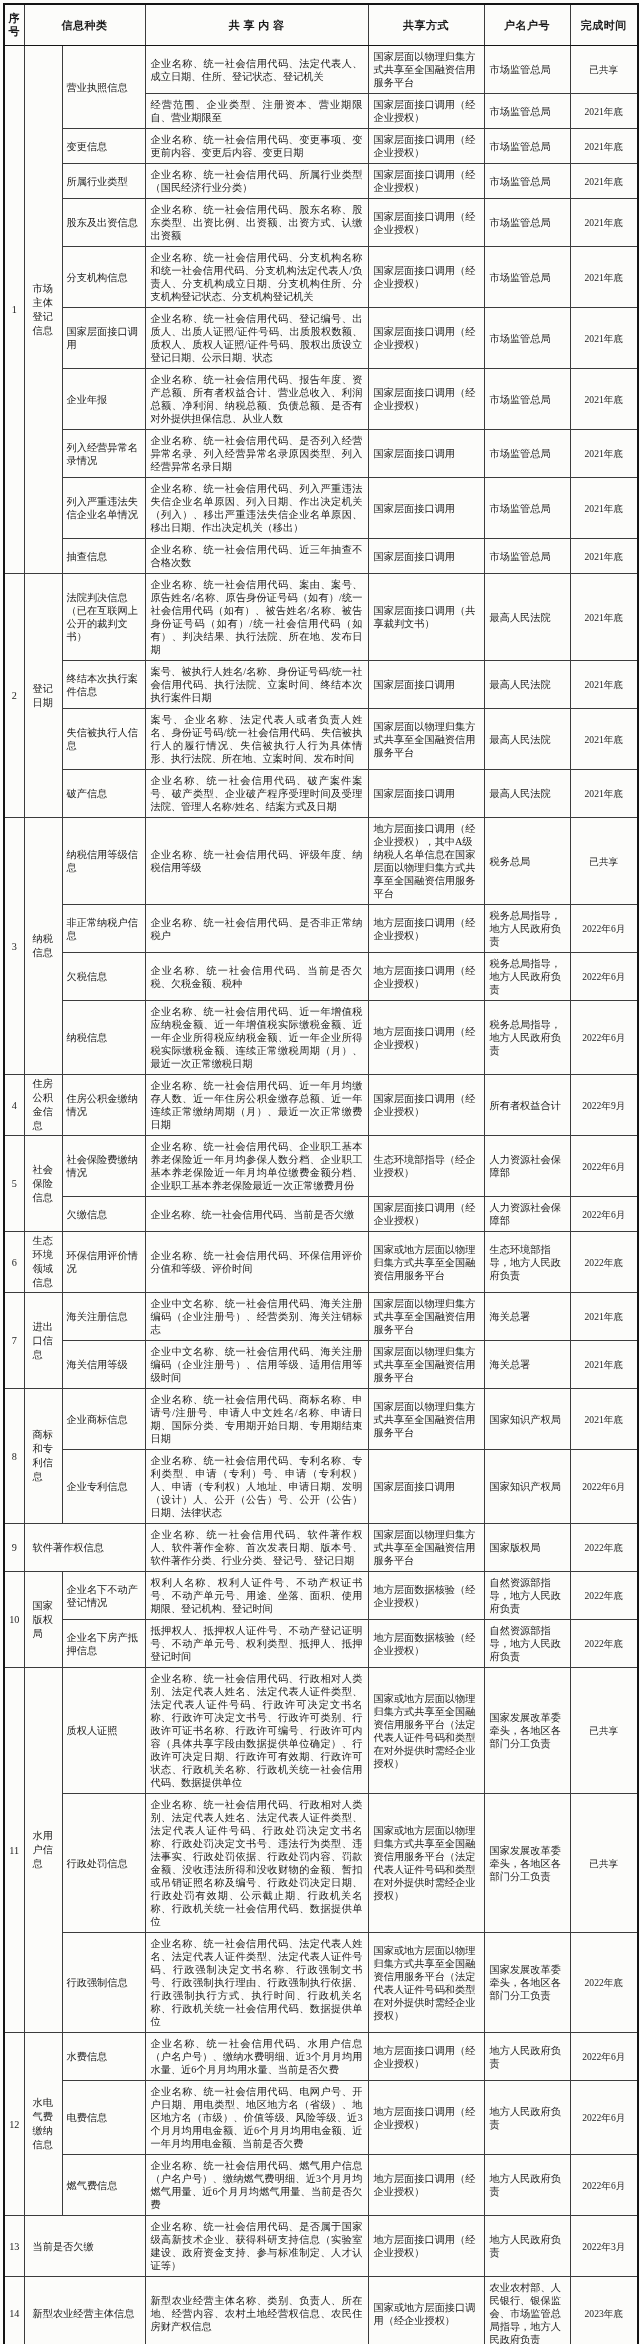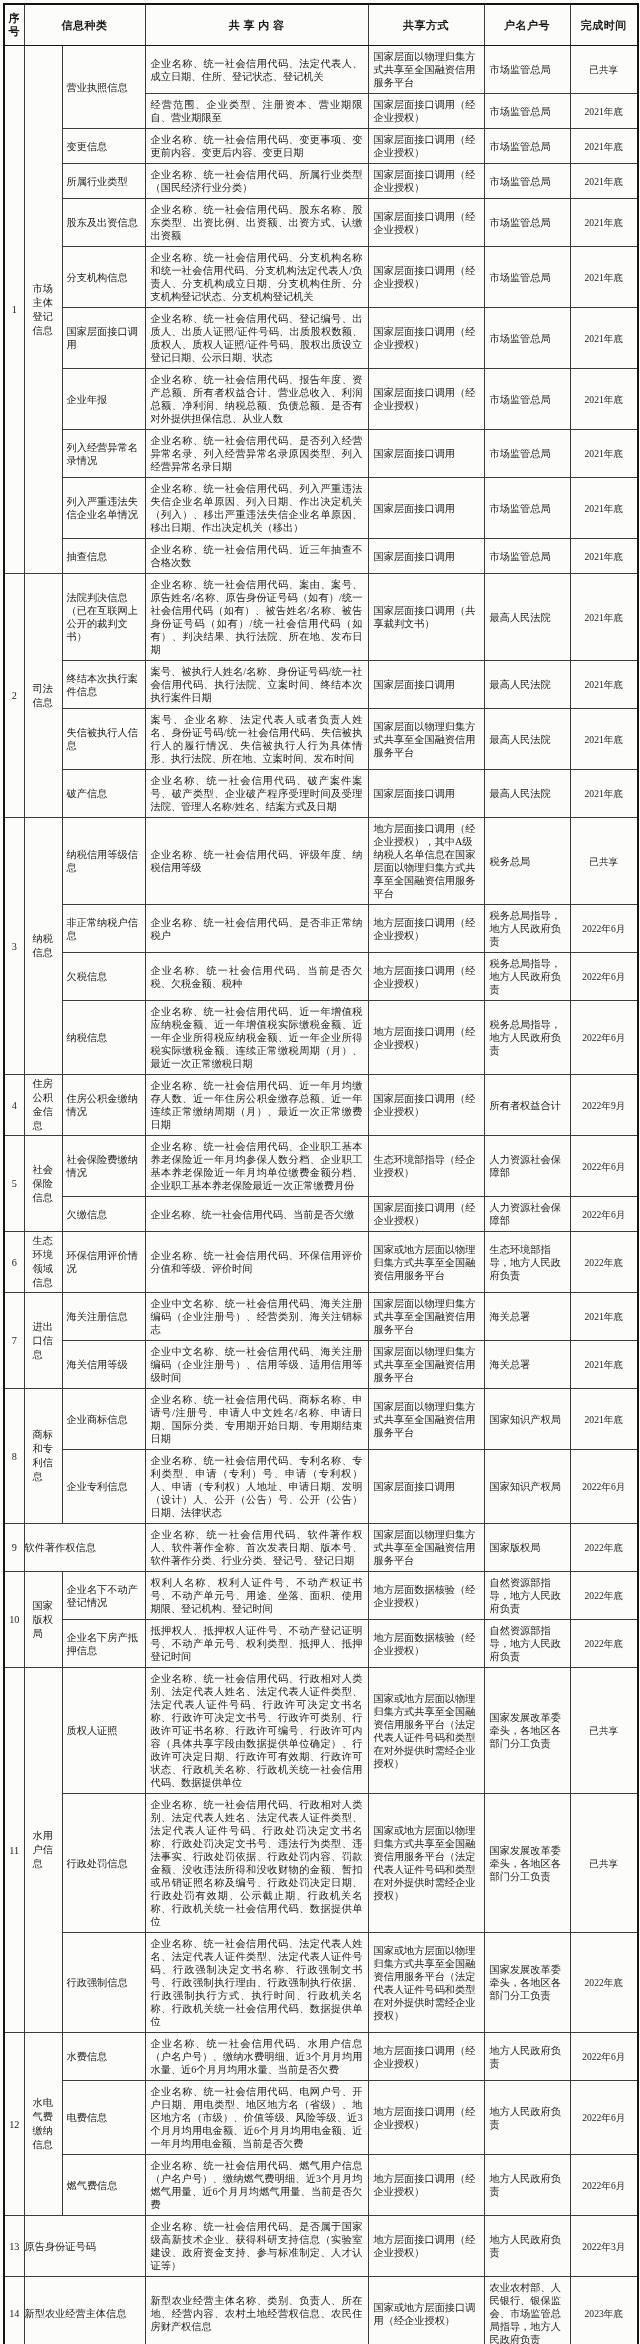--- a/index.html
+++ b/index.html
@@ -10,21 +10,21 @@
   col.c-type{width:83px;}
   col.c-content{width:223px;}
   col.c-method{width:116px;}
   col.c-unit{width:86px;}
   col.c-time{width:68px;}
   th,td{border:1px solid #3c3c3c;font-size:10.2px;line-height:13px;padding:4px 5px;vertical-align:middle;word-break:break-all;}
   thead th{font-weight:bold;font-size:11px;padding:7px 2px;text-align:center;border-bottom:1.5px solid #141414;letter-spacing:.5px;}
   tr.gs td{border-top:1.6px solid #191919;}
   td.num{text-align:center;padding:2px 1px;}
   td.glabel{text-align:left;padding:2px 8px;line-height:14px;}
-  td.glabel-h{text-align:left;padding:4px 0;}
+  td.glabel-h{text-align:left;padding:4px 8px;}
   td.type{padding:4px 4px;}
   td.content{text-align:justify;}
   td.method{}
   td.unit{}
   td.time{text-align:center;font-size:9.6px;padding:4px 2px;}
 </style>
 </head>
 <body>
 
 <div class="page">
@@ -124,21 +124,21 @@
     <tr>
       <td class="type">抽查信息</td>
       <td class="content">企业名称、统一社会信用代码、近三年抽查不合格次数</td>
       <td class="method">国家层面接口调用</td>
       <td class="unit">市场监管总局</td>
       <td class="time">2021年底</td>
     </tr>
 
     <tr class="gs">
       <td class="num" rowspan="4">2</td>
-      <td class="glabel" rowspan="4">司法信息</td>
+      <td class="glabel" rowspan="4">登记日期</td>
       <td class="type">法院判决信息（已在互联网上公开的裁判文书）</td>
       <td class="content">企业名称、统一社会信用代码、案由、案号、原告姓名/名称、原告身份证号码（如有）/统一社会信用代码（如有）、被告姓名/名称、被告身份证号码（如有）/统一社会信用代码（如有）、判决结果、执行法院、所在地、发布日期</td>
       <td class="method">国家层面接口调用（共享裁判文书）</td>
       <td class="unit">最高人民法院</td>
       <td class="time">2021年底</td>
     </tr>
     <tr>
       <td class="type">终结本次执行案件信息</td>
       <td class="content">案号、被执行人姓名/名称、身份证号码/统一社会信用代码、执行法院、立案时间、终结本次执行案件日期</td>
       <td class="method">国家层面接口调用</td>
@@ -331,21 +331,21 @@
     <tr>
       <td class="type">燃气费信息</td>
       <td class="content">企业名称、统一社会信用代码、燃气用户信息（户名户号）、缴纳燃气费明细、近3个月月均燃气用量、近6个月月均燃气用量、当前是否欠费</td>
       <td class="method">地方层面接口调用（经企业授权）</td>
       <td class="unit">地方人民政府负责</td>
       <td class="time">2022年6月</td>
     </tr>
 
     <tr class="gs">
       <td class="num">13</td>
-      <td class="glabel-h" colspan="2">原告身份证号码</td>
+      <td class="glabel-h" colspan="2">当前是否欠缴</td>
       <td class="content">企业名称、统一社会信用代码、是否属于国家级高新技术企业、获得科研支持信息（实验室建设、政府资金支持、参与标准制定、人才认证等）</td>
       <td class="method">地方层面接口调用（经企业授权）</td>
       <td class="unit">地方人民政府负责</td>
       <td class="time">2022年3月</td>
     </tr>
 
     <tr class="gs">
       <td class="num">14</td>
       <td class="glabel-h" colspan="2">新型农业经营主体信息</td>
       <td class="content">新型农业经营主体名称、类别、负责人、所在地、经营内容、农村土地经营权信息、农民住房财产权信息</td>

